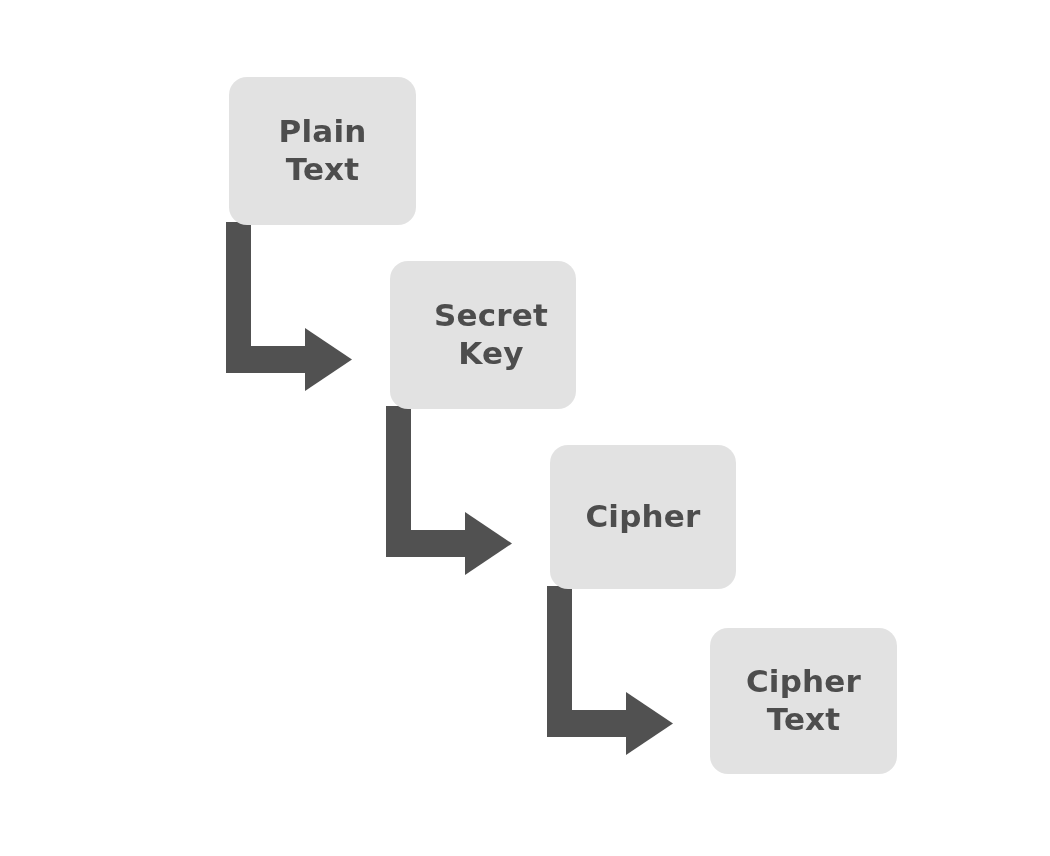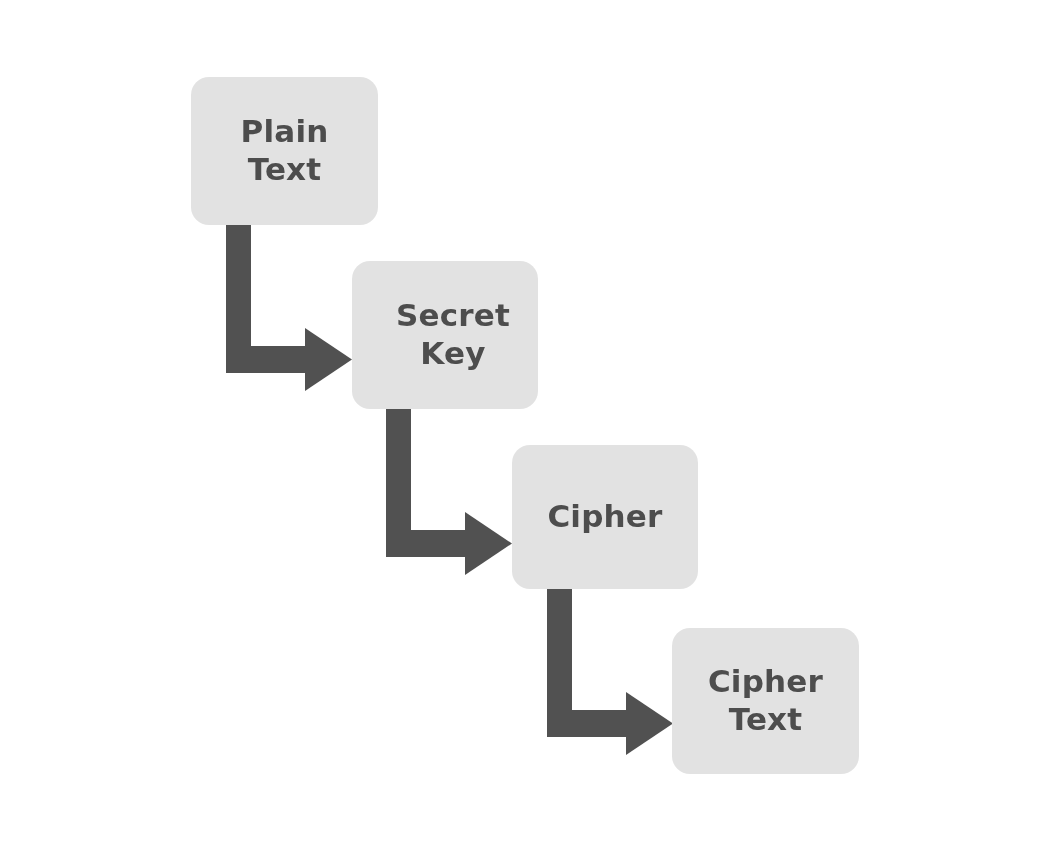--- a/index.html
+++ b/index.html
@@ -32,20 +32,21 @@
     display: flex;
     align-items: center;
     justify-content: center;
     text-align: center;
     color: #4d4d4d;
     font-weight: bold;
     font-size: 31px;
     line-height: 1.22;
     letter-spacing: 0.2px;
     z-index: 2;
+    margin-left: 38px;
     -webkit-font-smoothing: antialiased;
   }
   .node-label {
     display: block;
     white-space: pre-line;
   }
   
   #node-plain-text   { left: 191px; top: 77px;  width: 187px; height: 148px; }
   #node-secret-key   { left: 352px; top: 261px; width: 186px; height: 148px; padding-left: 16px; }
   #node-cipher       { left: 512px; top: 445px; width: 186px; height: 144px; }

